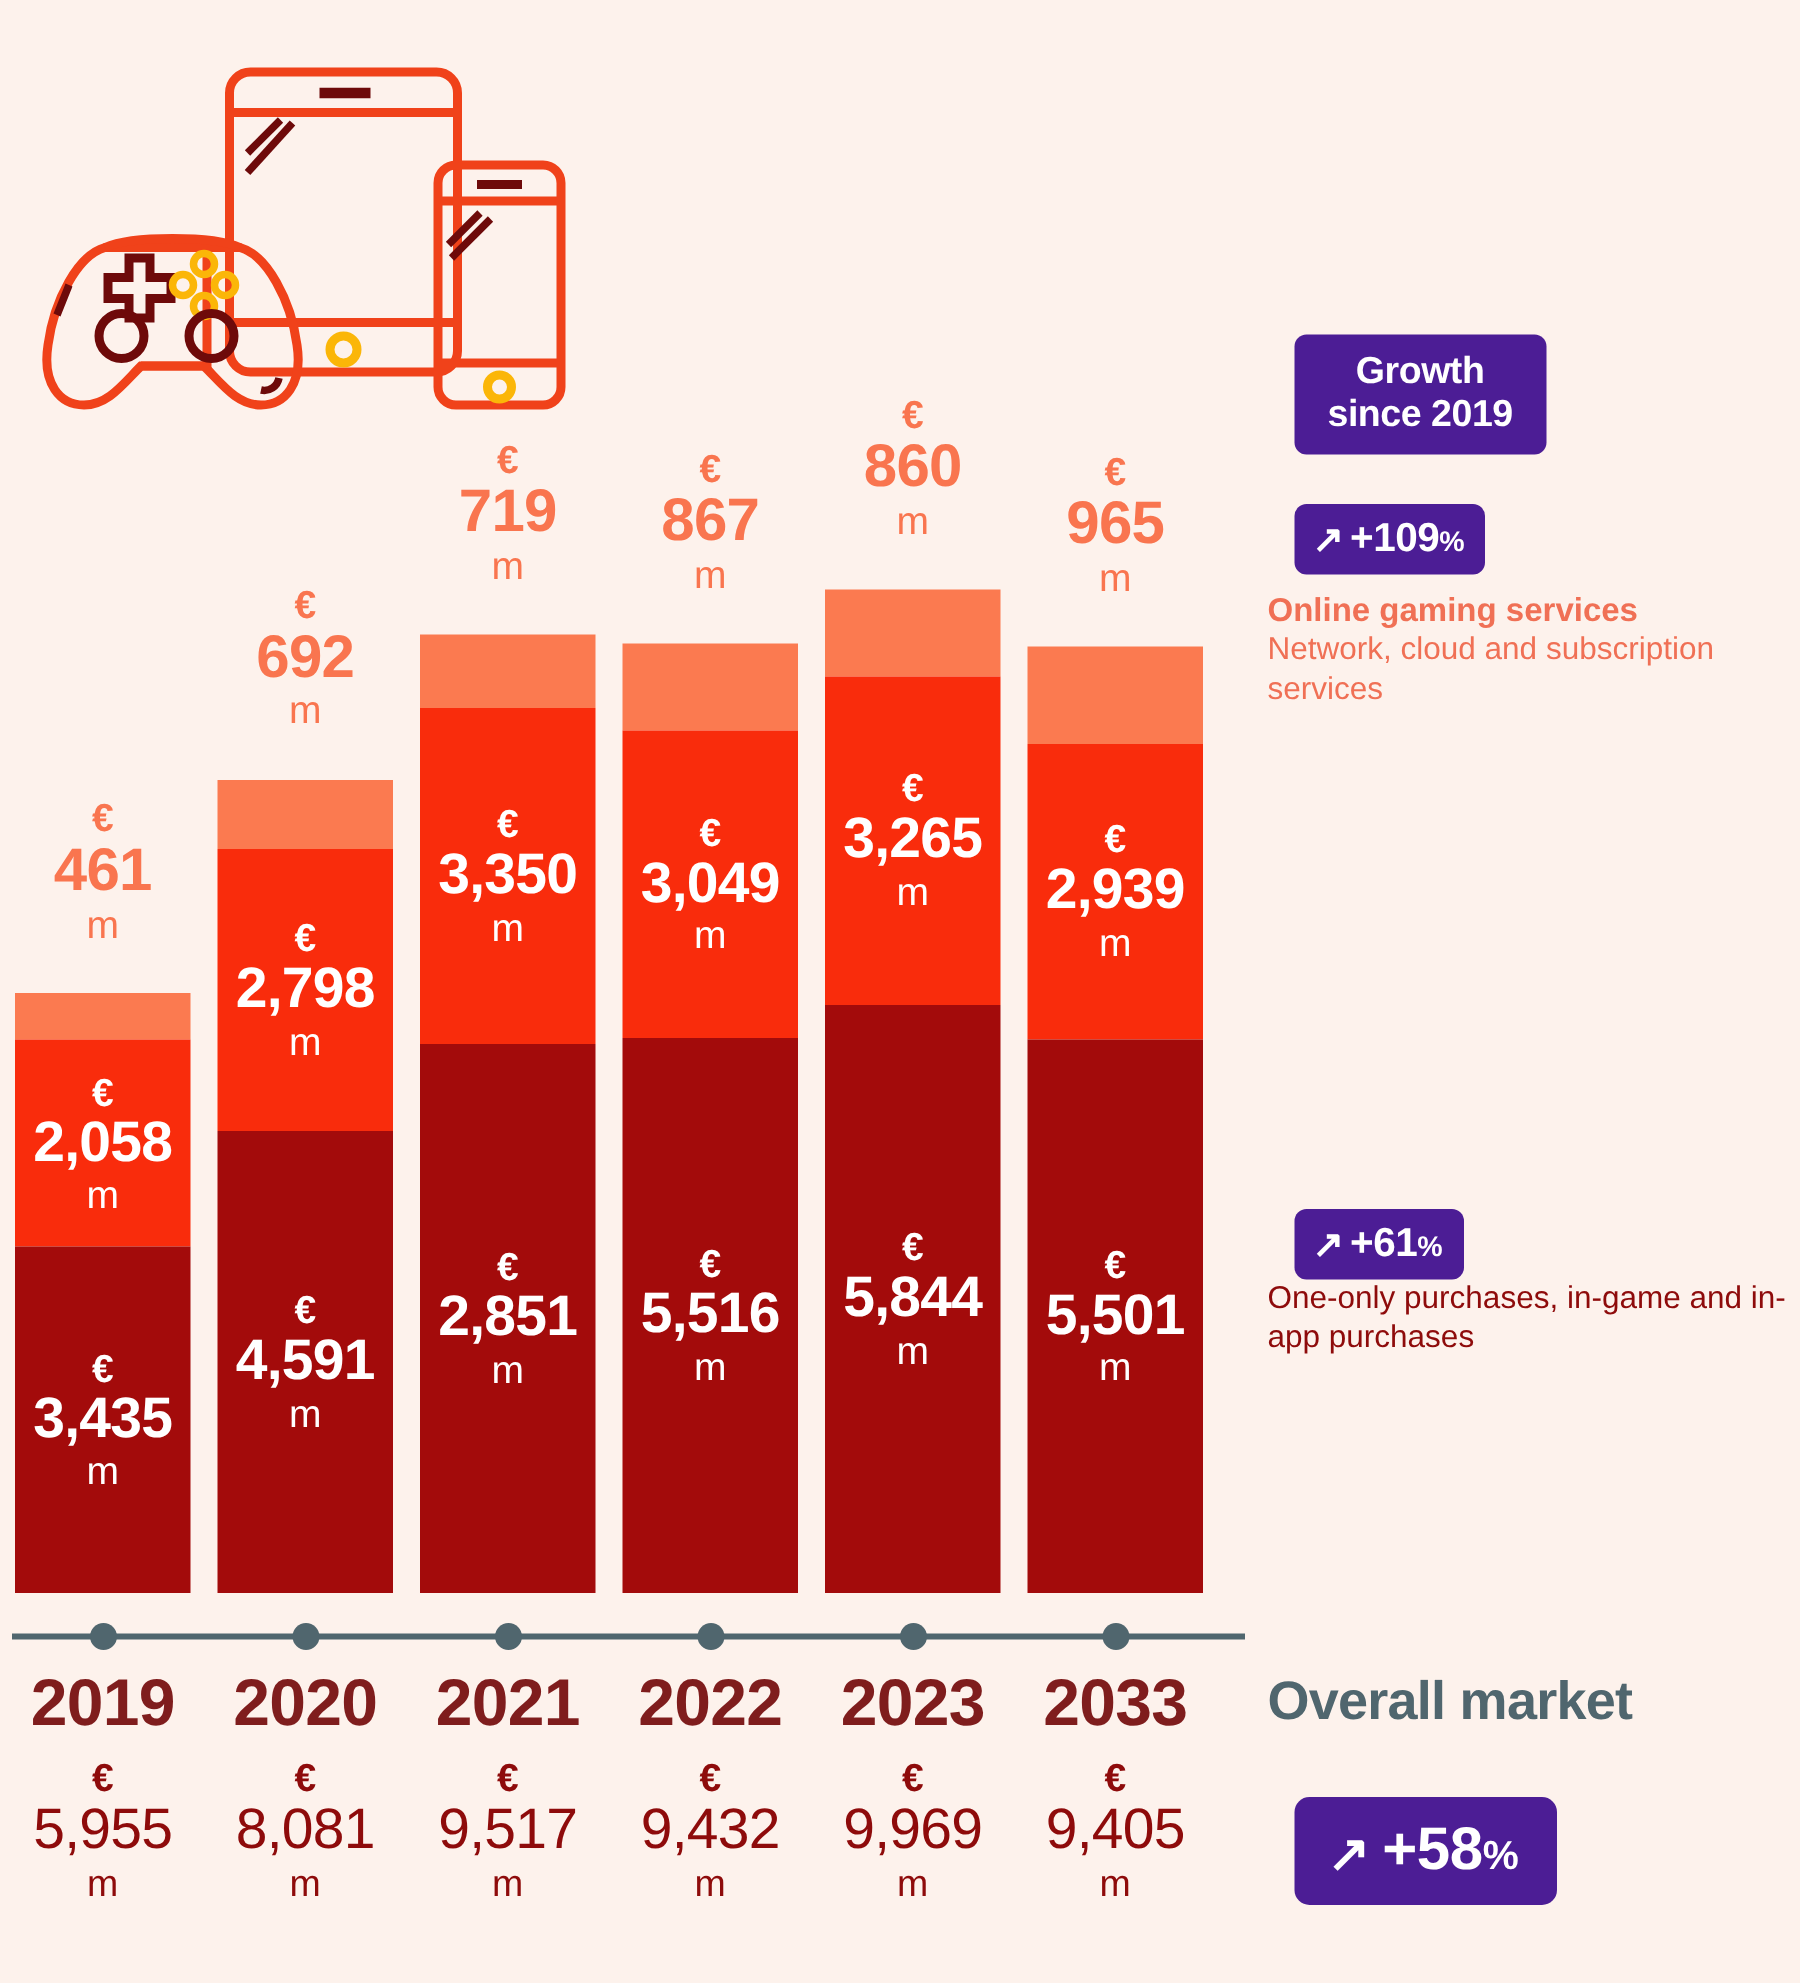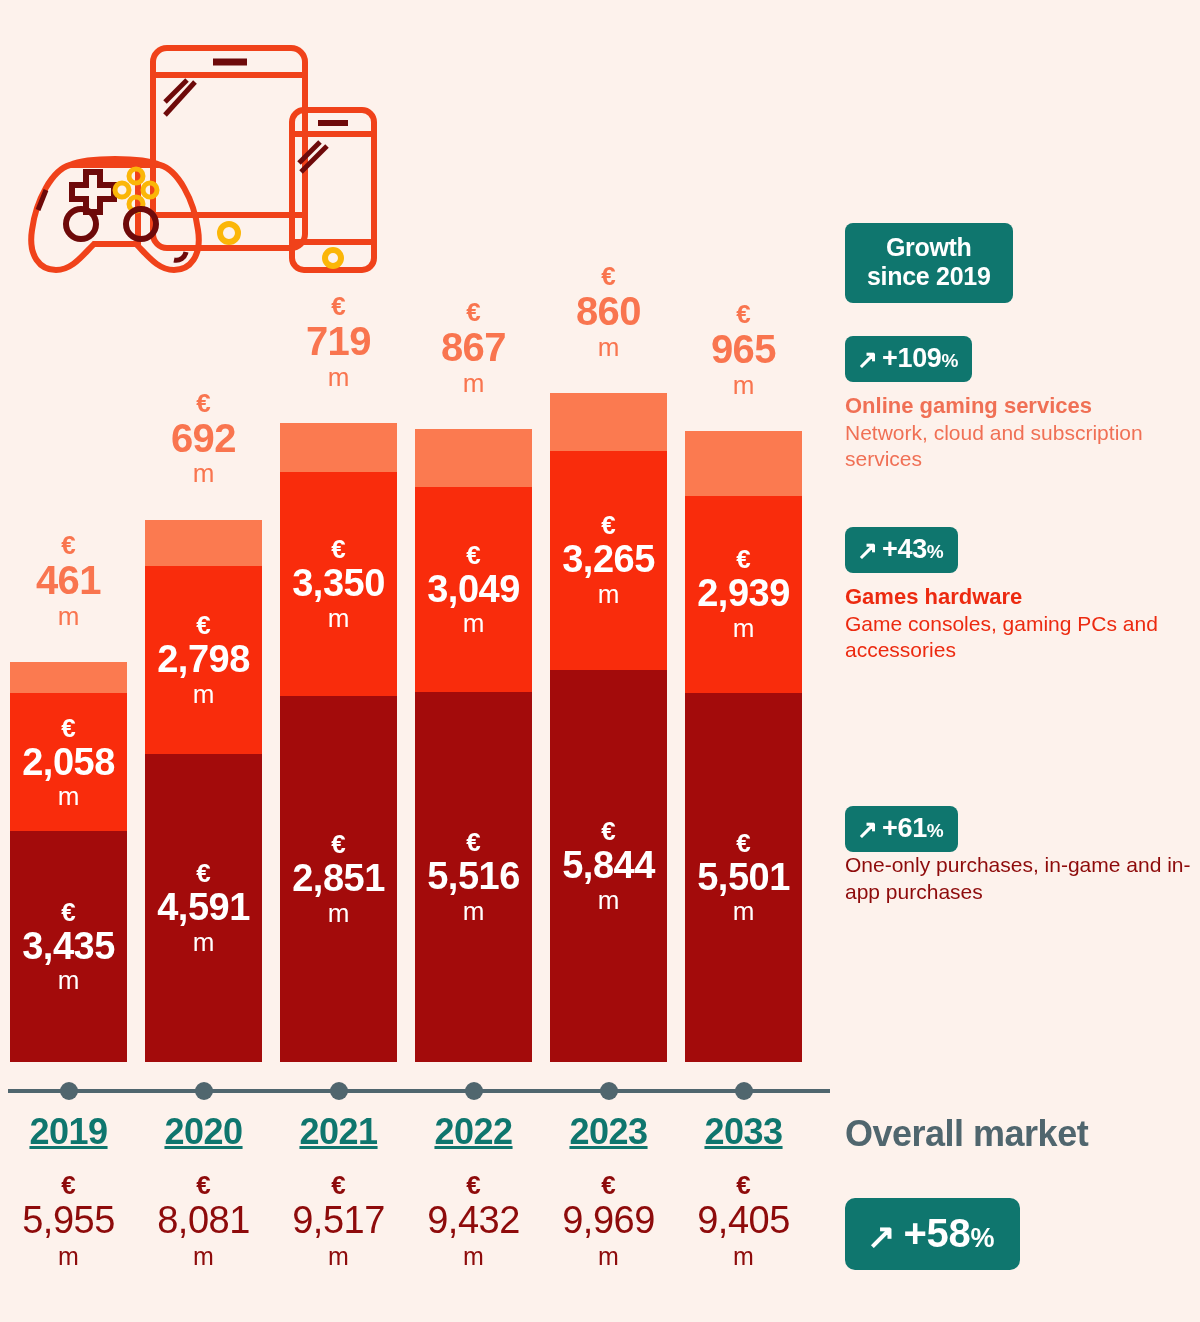--- a/index.html
+++ b/index.html
@@ -33,30 +33,30 @@
   .toplab .num{font-size:40px;font-weight:700;line-height:1.12;letter-spacing:-0.5px;}
   .toplab .unit{font-size:26px;font-weight:400;line-height:1.05;}
 
   
   .axis{position:absolute;left:8px;top:1086px;width:822px;height:10px;}
   .axis .line{position:absolute;left:0;top:3px;width:822px;height:4px;background:#50666E;}
   .axis .dot{position:absolute;top:-4px;width:18px;height:18px;border-radius:50%;background:#50666E;}
 
   
   .yearcol{position:absolute;top:1112px;width:130px;text-align:center;}
-  .yearcol .yr{font-size:36px;font-weight:700;color:#0f766e;letter-spacing:-0.5px;line-height:1.1;text-decoration:underline;}
+  .yearcol .yr{font-size:44px;font-weight:700;color:#7f1d1d;letter-spacing:-0.5px;line-height:1.1;}
   .totcol{position:absolute;top:1172px;width:130px;text-align:center;color:#8E0B0B;}
   .totcol .eur{font-size:26px;font-weight:700;line-height:1.05;}
   .totcol .num{font-size:38px;font-weight:400;line-height:1.15;letter-spacing:-0.5px;}
   .totcol .unit{font-size:25px;font-weight:400;line-height:1.05;}
 
   
   .legend{position:absolute;left:843px;top:0;width:357px;height:1322px;}
-  .badge{display:inline-block;background:#0f766e;color:#fff;border-radius:8px;
-         padding:7px 14px 8px 12px;font-weight:700;line-height:1.15;}
+  .badge{display:inline-block;background:#4c1d95;color:#fff;border-radius:8px;
+         padding:7px 14px 8px 12px;font-weight:700;line-height:1.15;margin-left:18px;}
   .badge.block{padding:10px 22px 12px 22px;text-align:center;}
   .badge .bl{display:block;font-size:25px;letter-spacing:-0.3px;}
   .arrow{font-size:25px;font-weight:700;vertical-align:-1px;margin-right:4px;}
   .pctnum{font-size:27px;font-weight:700;letter-spacing:-0.3px;}
   .pctsym{font-size:19px;font-weight:700;}
   .growth-box{position:absolute;left:2px;top:223px;}
   .lg{position:absolute;left:2px;width:350px;}
   .lg .ttl{font-size:22px;font-weight:700;line-height:1.25;margin-top:10px;}
   .lg .sub{font-size:21px;font-weight:400;line-height:1.27;}
   .lg.s1 .ttl,.lg.s1 .sub{color:#F07055;}
@@ -316,27 +316,20 @@
     </div>
 
     <div class="lg s1">
       <span class="badge">
         <span class="arrow">↗</span><span class="pctnum">+109</span><span class="pctsym">%</span>
       </span>
       <div class="ttl">Online gaming services</div>
       <div class="sub">Network, cloud and subscription services</div>
     </div>
 
-    <div class="lg s2">
-      <span class="badge">
-        <span class="arrow">↗</span><span class="pctnum">+43</span><span class="pctsym">%</span>
-      </span>
-      <div class="ttl">Games hardware</div>
-      <div class="sub">Game consoles, gaming PCs and accessories</div>
-    </div>
 
     <div class="lg s3">
       <span class="badge">
         <span class="arrow">↗</span><span class="pctnum">+61</span><span class="pctsym">%</span>
       </span>
       <div class="sub">One-only purchases, in-game and in-app purchases</div>
     </div>
 
     <div class="overall">Overall market</div>
 

